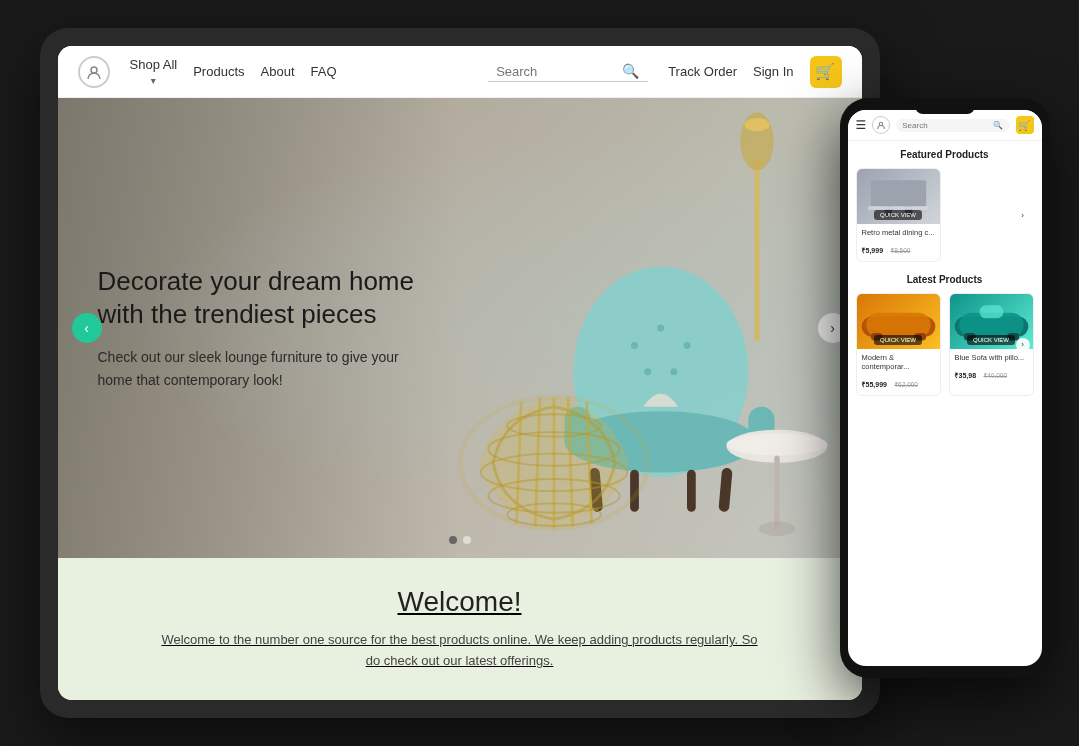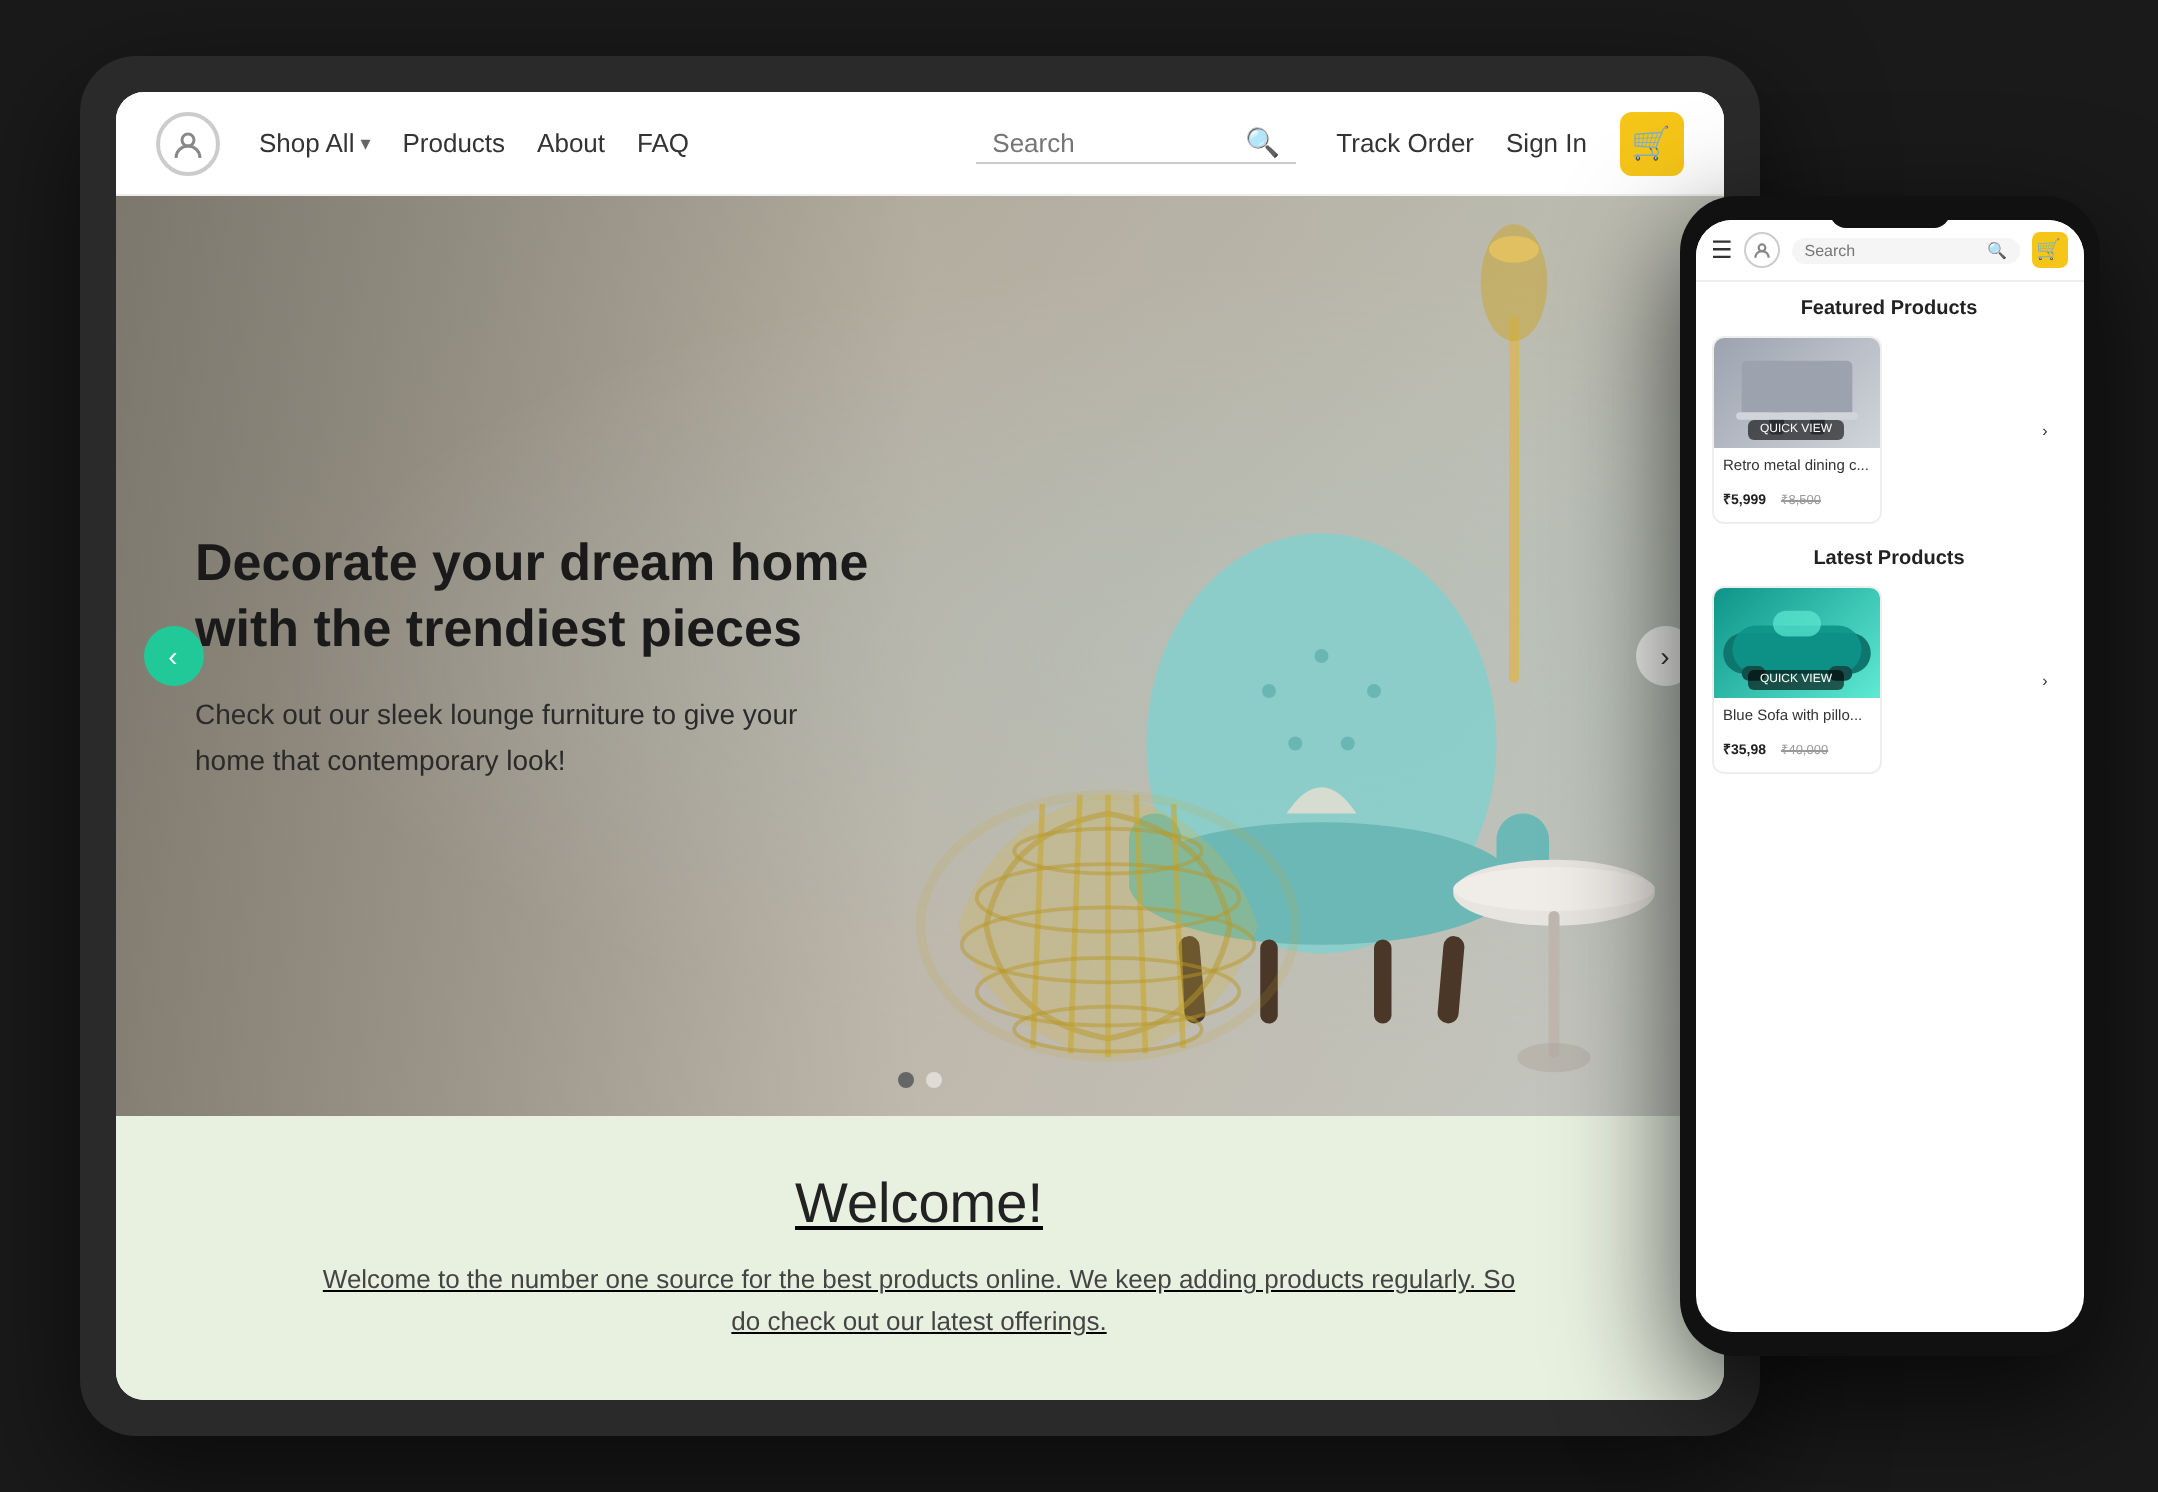--- a/index.html
+++ b/index.html
@@ -82,20 +82,21 @@
       color: #333;
       cursor: pointer;
       display: flex;
       align-items: center;
       gap: 3px;
     }
 
     .nav-link.shop-all {
       display: flex;
       align-items: center;
+      flex-direction: column;
     }
 
     .chevron-icon {
       font-size: 10px;
       color: #666;
     }
 
     .search-bar {
       display: flex;
       align-items: center;
@@ -164,21 +165,21 @@
 
     .hero-content {
       position: relative;
       z-index: 2;
       padding: 40px 40px;
       max-width: 420px;
     }
 
     .hero-title {
       font-size: 26px;
-      font-weight: 700;
+      font-weight: 400;
       color: #1a1a1a;
       line-height: 1.25;
       margin-bottom: 16px;
     }
 
     .hero-subtitle {
       font-size: 14px;
       color: #2a2a2a;
       line-height: 1.6;
       max-width: 340px;
@@ -631,20 +632,38 @@
               </div>
             </div>
             <div class="phone-next-arrow">›</div>
           </div>
         </div>
 
         <div>
           <div class="phone-section-title">Latest Products</div>
           <div style="position:relative;">
             <div class="phone-products-grid">
+              <div class="phone-product-card">
+                <div class="phone-product-img phone-product-img-modern">
+                  <svg viewBox="0 0 90 55" width="100%" height="100%">
+                    <rect x="5" y="22" width="80" height="22" rx="11" fill="#b45309"></rect>
+                    <rect x="10" y="18" width="70" height="26" rx="13" fill="#d97706" opacity="0.9"></rect>
+                    <rect x="15" y="40" width="13" height="8" rx="4" fill="#92400e"></rect>
+                    <rect x="62" y="40" width="13" height="8" rx="4" fill="#92400e"></rect>
+                  </svg>
+                  <span class="quick-view-btn">QUICK VIEW</span>
+                </div>
+                <div class="phone-product-info">
+                  <div class="phone-product-name">Modern &amp; contemporar...</div>
+                  <div>
+                    <span class="phone-product-price">₹55,999</span>
+                    <span class="phone-product-old-price">₹62,000</span>
+                  </div>
+                </div>
+              </div>
 
               <div class="phone-product-card">
                 <div class="phone-product-img phone-product-img-teal">
                   <svg viewBox="0 0 90 55" width="100%" height="100%">
                     <rect x="5" y="22" width="80" height="22" rx="11" fill="#0f766e"></rect>
                     <rect x="10" y="18" width="70" height="26" rx="13" fill="#0d9488" opacity="0.9"></rect>
                     <rect x="15" y="40" width="13" height="8" rx="4" fill="#134e4a"></rect>
                     <rect x="62" y="40" width="13" height="8" rx="4" fill="#134e4a"></rect>
                     <rect x="32" y="10" width="26" height="14" rx="7" fill="#5eead4" opacity="0.7"></rect>
                   </svg>

